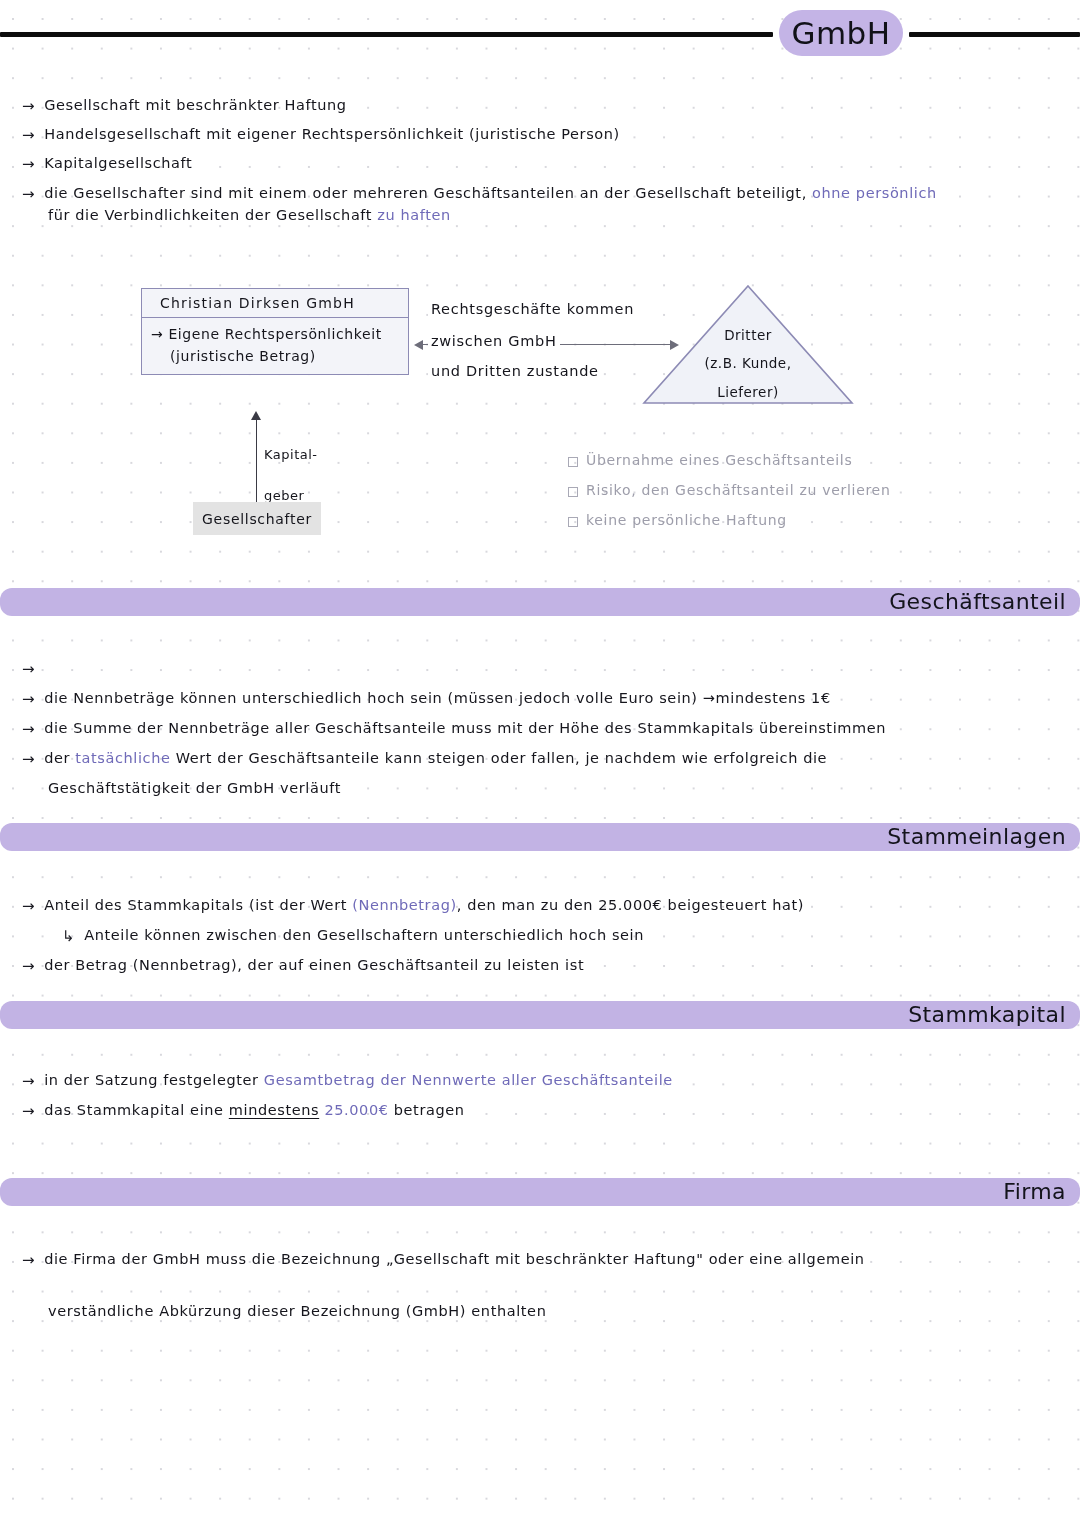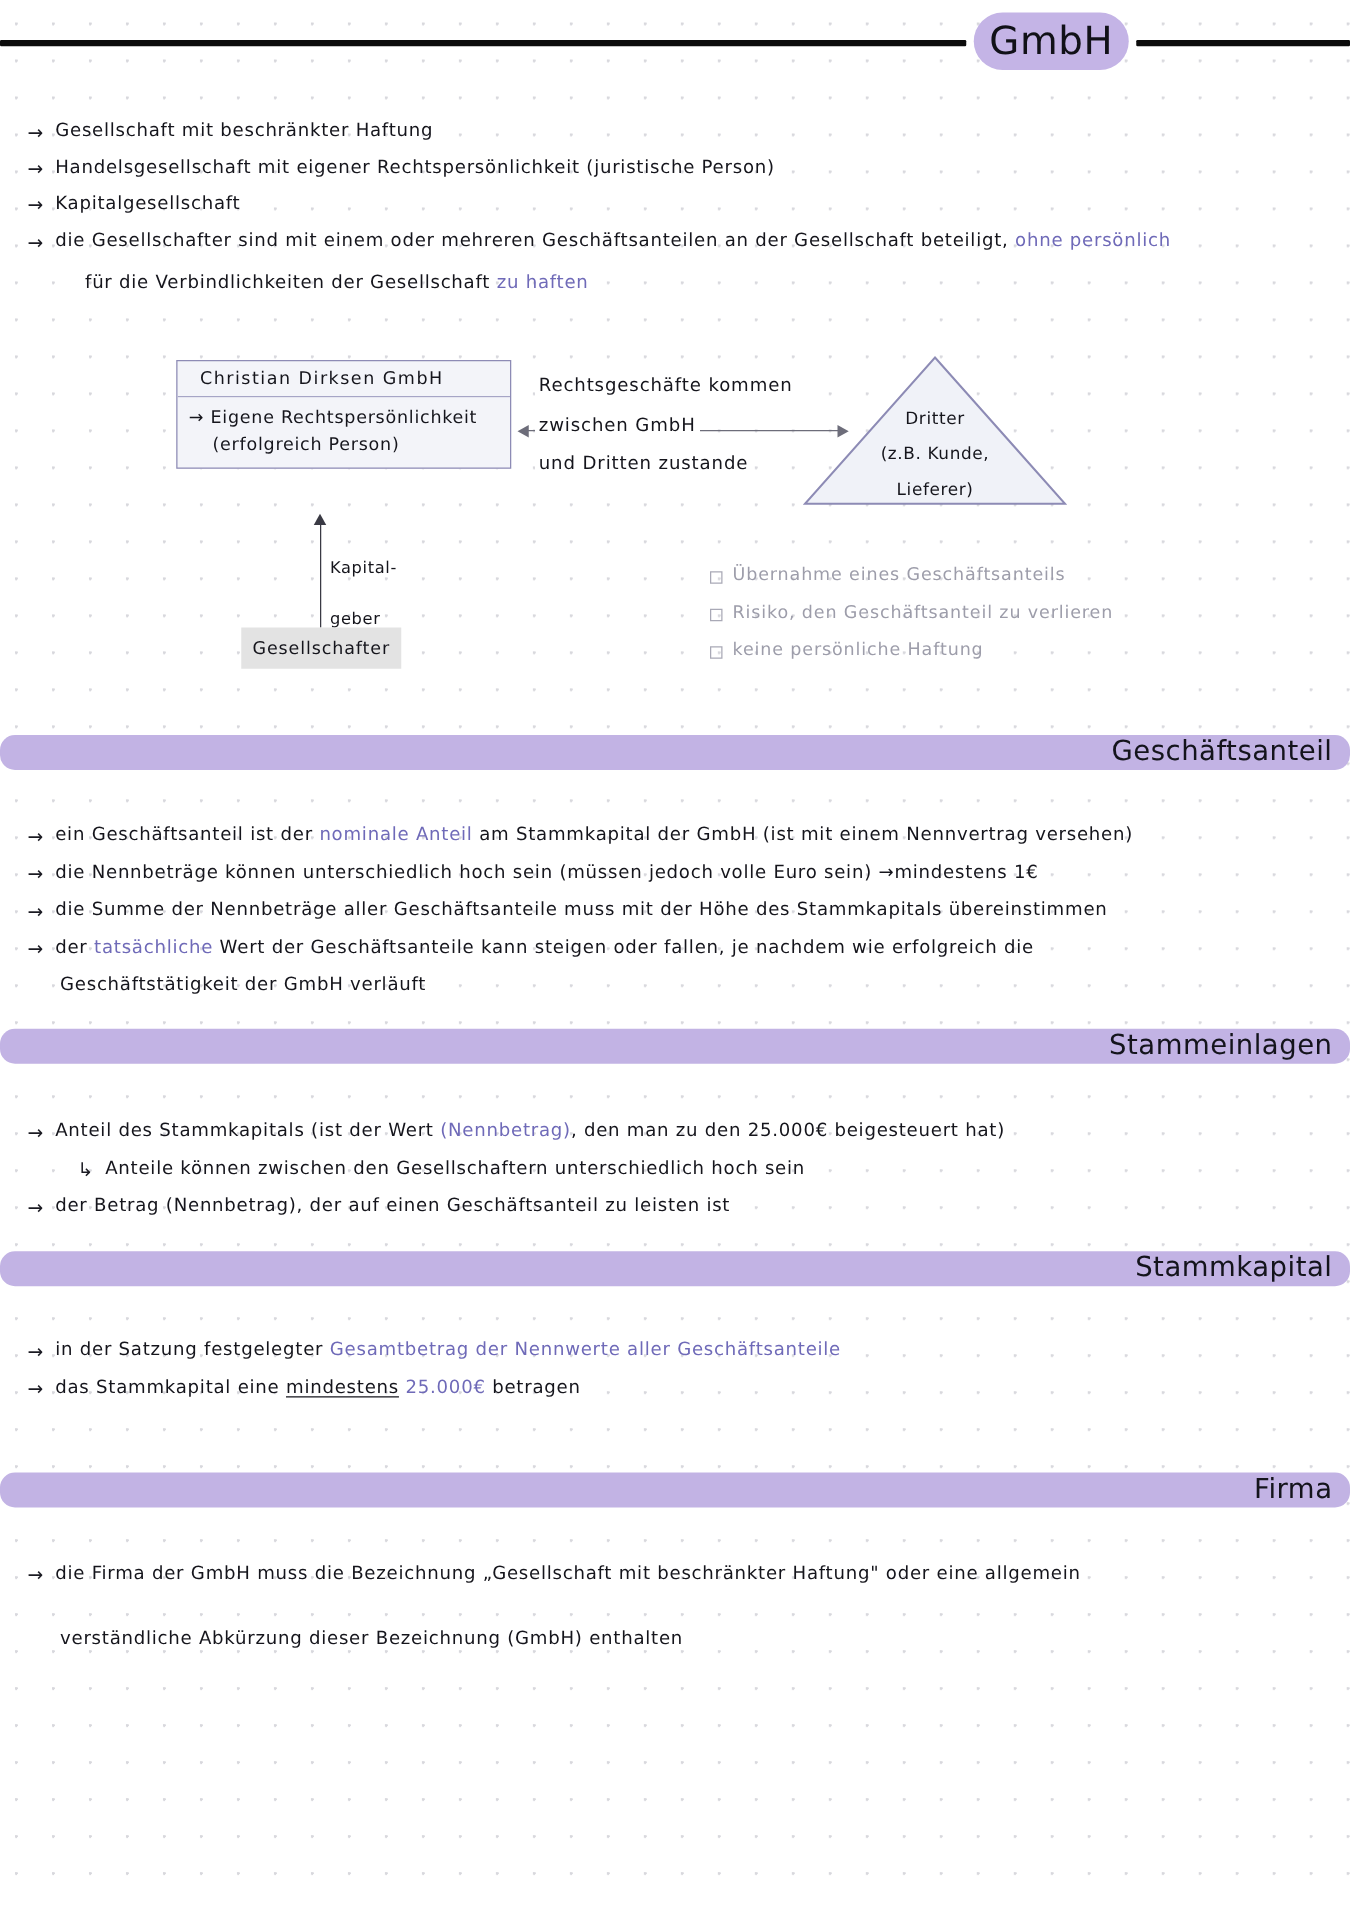--- a/index.html
+++ b/index.html
@@ -248,27 +248,27 @@
 
   <div class="bullet-row" style="left:22px; top:156px;">
     <span class="arrow-glyph hw">→</span>
     <span class="hw bullet-text">Kapitalgesellschaft</span>
   </div>
 
   <div class="bullet-row" style="left:22px; top:186px;">
     <span class="arrow-glyph hw">→</span>
     <span class="hw bullet-text"><span>die Gesellschafter sind mit einem oder mehreren Geschäftsanteilen an der Gesellschaft beteiligt,</span><span class="purple"> ohne persönlich</span></span>
   </div>
-  <div class="cont-line hw" style="left:48px; top:219px;margin-left:20px;"><span>für die Verbindlichkeiten der Gesellschaft</span><span class="purple"> zu haften</span></div>
+  <div class="cont-line hw" style="left:48px; top:208px;"><span>für die Verbindlichkeiten der Gesellschaft</span><span class="purple"> zu haften</span></div>
 
   <div id="gmbh-box">
     <div id="gmbh-box-header" class="hw">Christian Dirksen GmbH</div>
     <div id="gmbh-box-body">
       <div class="hw"><span>→</span> <span>Eigene Rechtspersönlichkeit</span></div>
-      <div class="hw l2">(erfolgreich Person)</div>
+      <div class="hw l2">(juristische Betrag)</div>
     </div>
   </div>
 
   <div id="vert-arrow-head"></div>
   <div id="vert-arrow-line"></div>
   <div id="kapitalgeber-label" class="hw">
     <div>Kapital-</div>
     <div>geber</div>
   </div>
 
@@ -299,21 +299,20 @@
   <div class="cbx-row hw" style="left:568px; top:513px;">
     <span class="cbx-mark"></span>
     <span>keine persönliche Haftung</span>
   </div>
 
   <div class="section-bar" style="top:588px;">
     <span class="section-bar-label hw">Geschäftsanteil</span>
   </div>
   <div class="bullet-row" style="left:22px; top:661px;">
     <span class="arrow-glyph hw">→</span>
-    <span class="hw bullet-text"><span>ein Geschäftsanteil ist der </span><span class="purple">nominale Anteil</span><span> am Stammkapital der GmbH (ist mit einem Nennvertrag versehen)</span></span>
   </div>
   <div class="bullet-row" style="left:22px; top:691px;">
     <span class="arrow-glyph hw">→</span>
     <span class="hw bullet-text">die Nennbeträge können unterschiedlich hoch sein (müssen jedoch volle Euro sein) →mindestens 1€</span>
   </div>
   <div class="bullet-row" style="left:22px; top:721px;">
     <span class="arrow-glyph hw">→</span>
     <span class="hw bullet-text">die Summe der Nennbeträge aller Geschäftsanteile muss mit der Höhe des Stammkapitals übereinstimmen</span>
   </div>
   <div class="bullet-row" style="left:22px; top:751px;">

